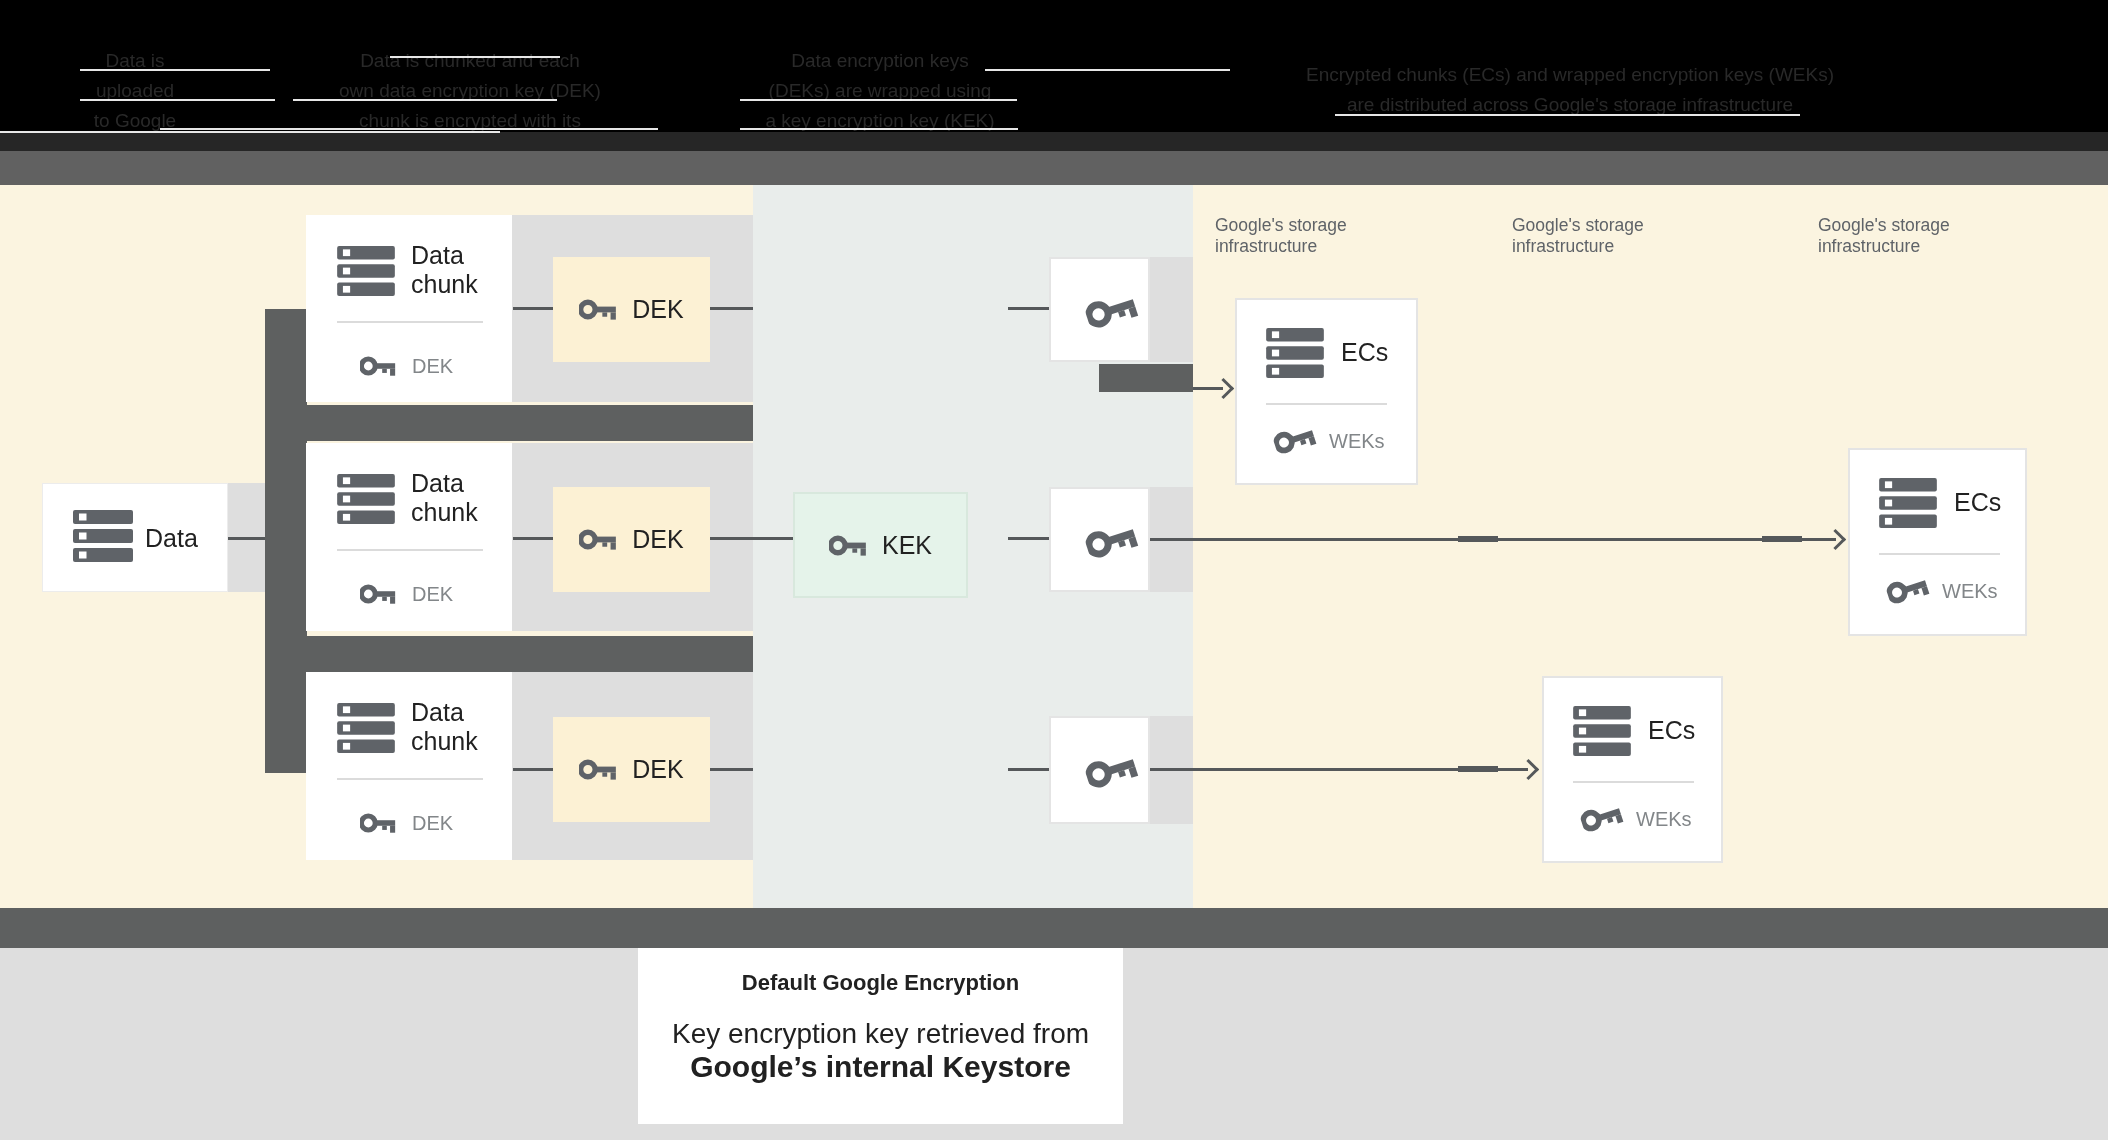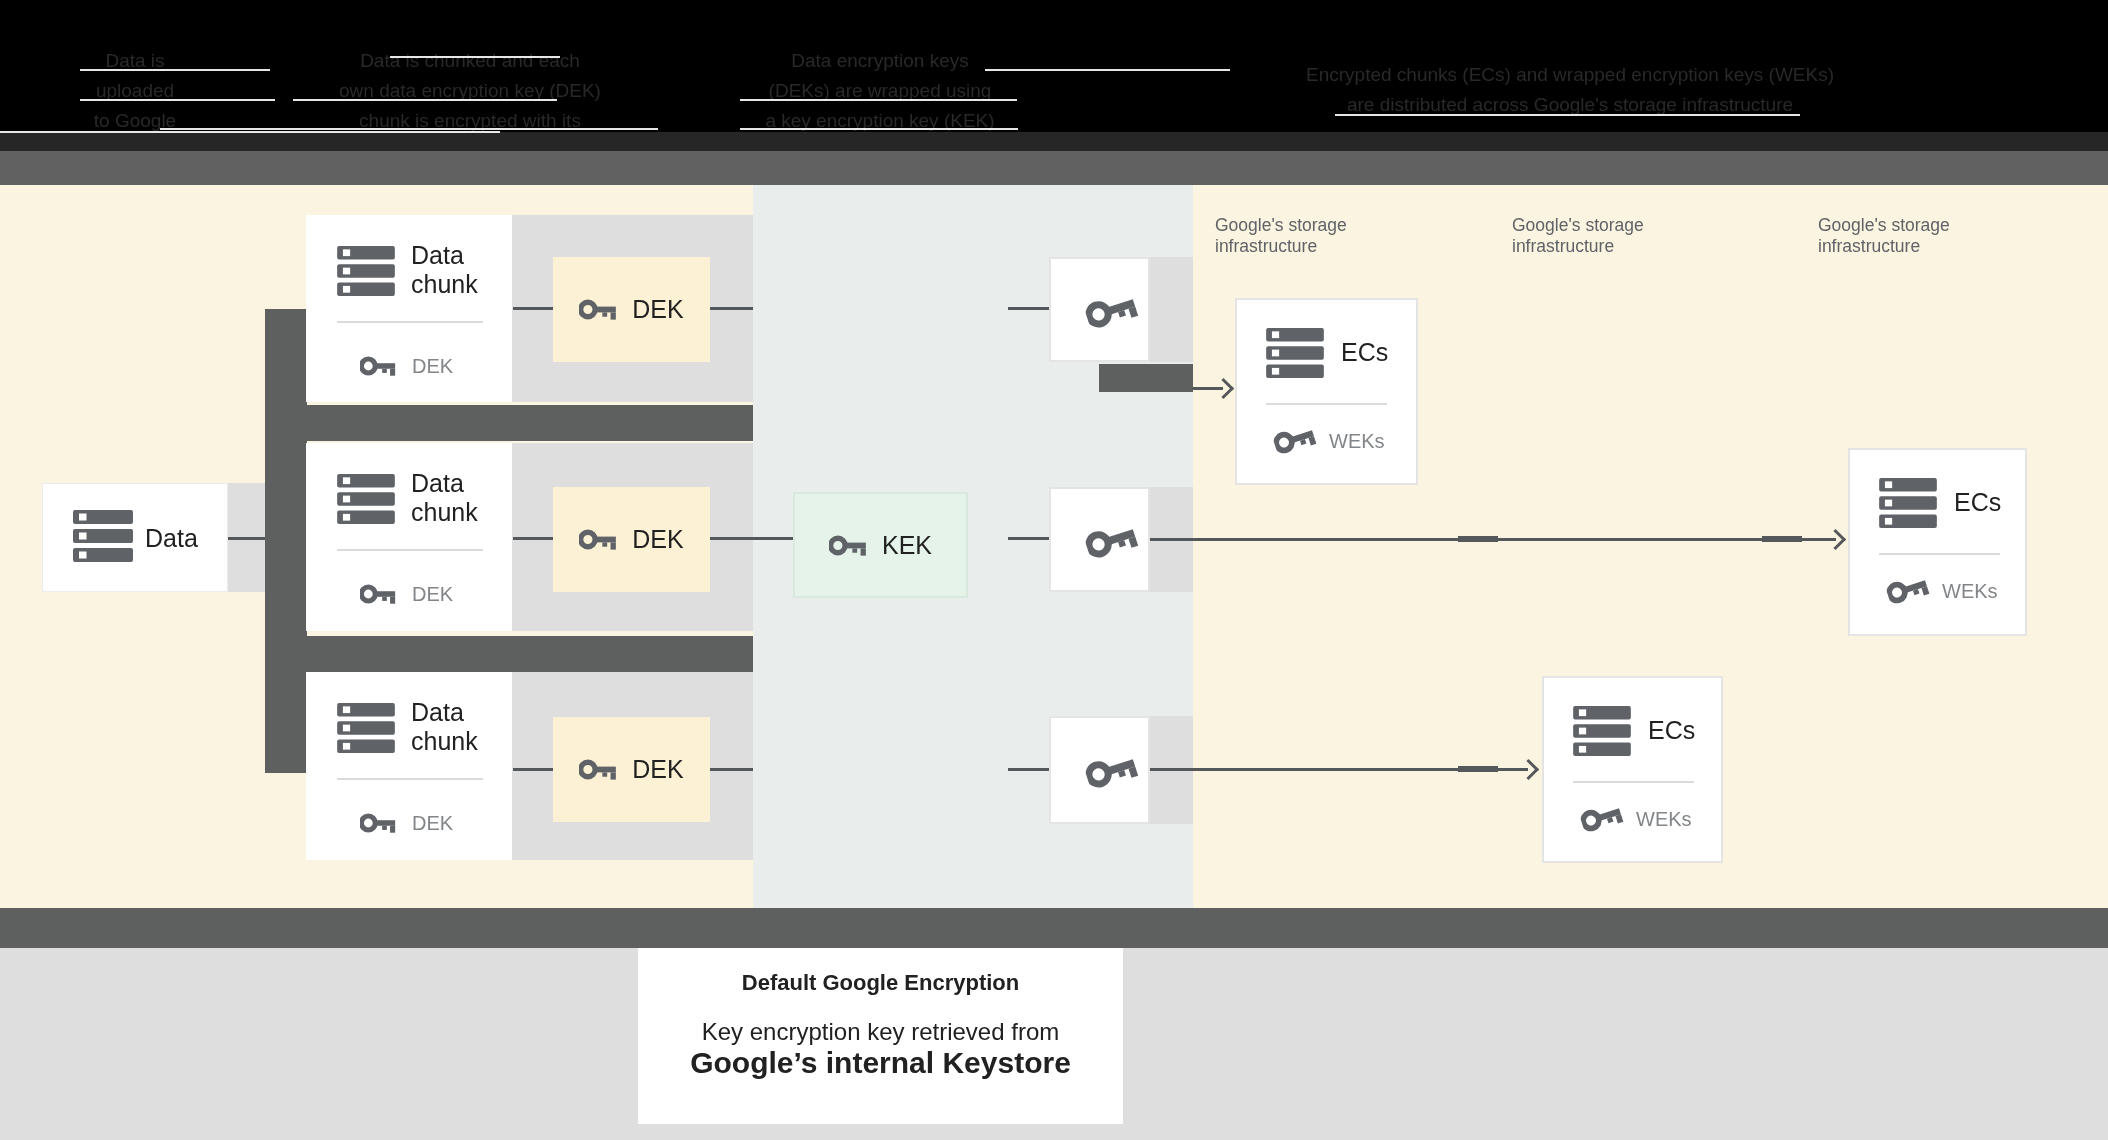--- a/index.html
+++ b/index.html
@@ -46,21 +46,21 @@
   .chev{width:15px;height:15px;border-top:3px solid var(--line);border-right:3px solid var(--line);
         transform:rotate(45deg);box-sizing:border-box;}
   .thickseg{background:var(--line);height:6px;width:40px;}
   .thinline{background:var(--line);height:3px;}
 
   
   .bottom-bar{left:0;top:908px;width:2108px;height:40px;background:var(--bottom_bar);}
   .bottom-area{left:0;top:948px;width:2108px;height:192px;background:var(--bottom_bg);}
   .caption-box{left:638px;top:948px;width:485px;height:176px;background:#fff;text-align:center;}
   .caption-title{font-weight:bold;font-size:22px;color:var(--text_dark);margin-top:22px;}
-  .caption-line{font-size:24px;color:var(--text_dark);}
+  .caption-line{font-size:28px;color:var(--text_dark);}
   .caption-bold{font-weight:bold;font-size:30px;color:var(--text_dark);}
 </style>
 </head>
 <body>
 
 <svg width="0" height="0" style="position:absolute">
   <defs>
     <g id="svr">
       <rect x="0" y="0" width="60" height="14" rx="2" fill="currentColor"></rect>
       <rect x="0" y="19" width="60" height="14" rx="2" fill="currentColor"></rect>

